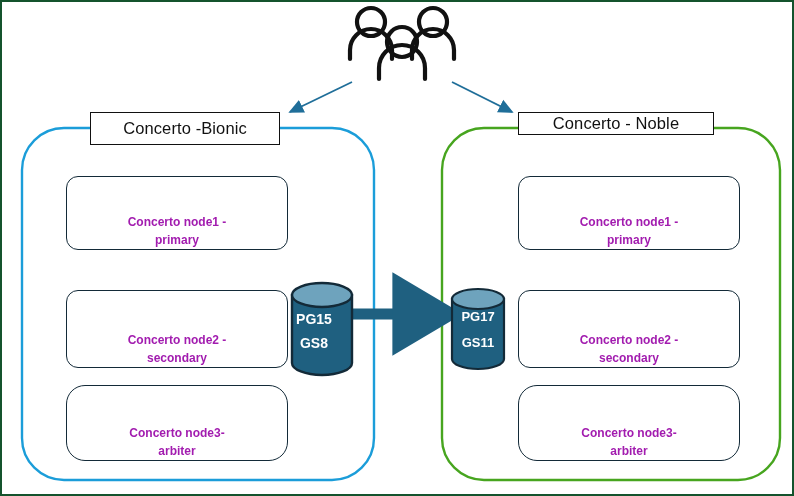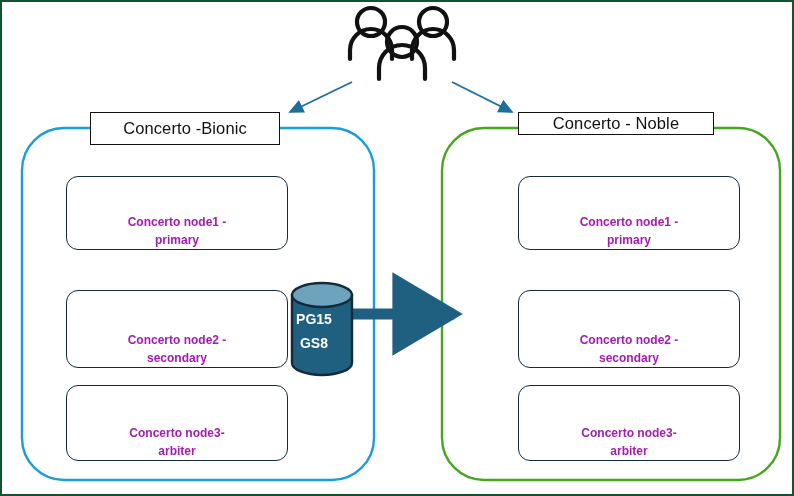--- a/index.html
+++ b/index.html
@@ -60,21 +60,21 @@
     font-weight: bold;
     color: #a21caf;
     line-height: 1.45;
     padding: 0 12px;
     z-index: 4;
   }
   .col-left  { left: 64px;  width: 222px; }
   .col-right { left: 516px; width: 222px; }
   .row-1 { top: 174px; height: 74px; }
   .row-2 { top: 288px; height: 78px; }
-  .row-3 { top: 383px; height: 76px; }
+  .row-3 { top: 383px; height: 76px; border-radius: 19px; }
 
   
   .cylinder {
     position: absolute;
     z-index: 8;
   }
   #cyl-left  { left: 288px; top: 279px; width: 48px;  height: 96px; }
   #cyl-right { left: 448px; top: 285px; width: 56px;  height: 84px; }
   .cyl-text {
     position: absolute;
@@ -154,14 +154,22 @@
 
   <div id="cyl-left" class="cylinder">
     <svg viewBox="0 0 64 96" width="64" height="96">
       <path d="M2 14 L2 82 A30 12 0 0 0 62 82 L62 14 Z" fill="#1f6080" stroke="#132a38" stroke-width="2.4"></path>
       <ellipse cx="32" cy="14" rx="30" ry="12" fill="#6ea3bd" stroke="#132a38" stroke-width="2.4"></ellipse>
     </svg>
     <div id="cyl-left-l1" class="cyl-text">PG15</div>
     <div id="cyl-left-l2" class="cyl-text">GS8</div>
   </div>
 
+  <div id="cyl-right" class="cylinder">
+    <svg viewBox="0 0 56 84" width="56" height="84">
+      <path d="M2 12 L2 72 A26 10 0 0 0 54 72 L54 12 Z" fill="#1f6080" stroke="#132a38" stroke-width="2.2"></path>
+      <ellipse cx="28" cy="12" rx="26" ry="10" fill="#6ea3bd" stroke="#132a38" stroke-width="2.2"></ellipse>
+    </svg>
+    <div id="cyl-right-l1" class="cyl-text">PG17</div>
+    <div id="cyl-right-l2" class="cyl-text">GS11</div>
+  </div>
 
 </div>
 
 </body></html>

